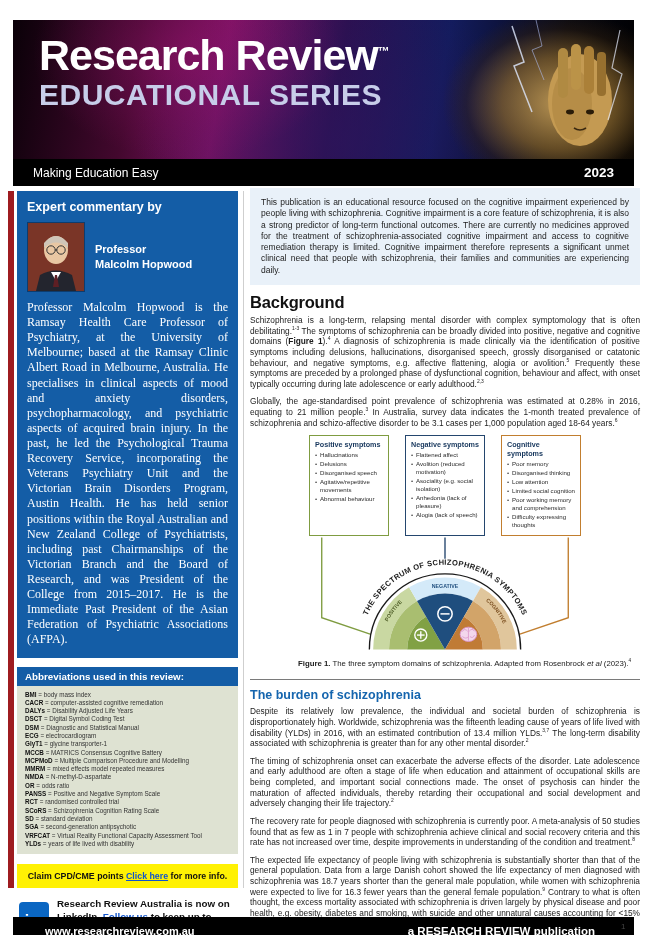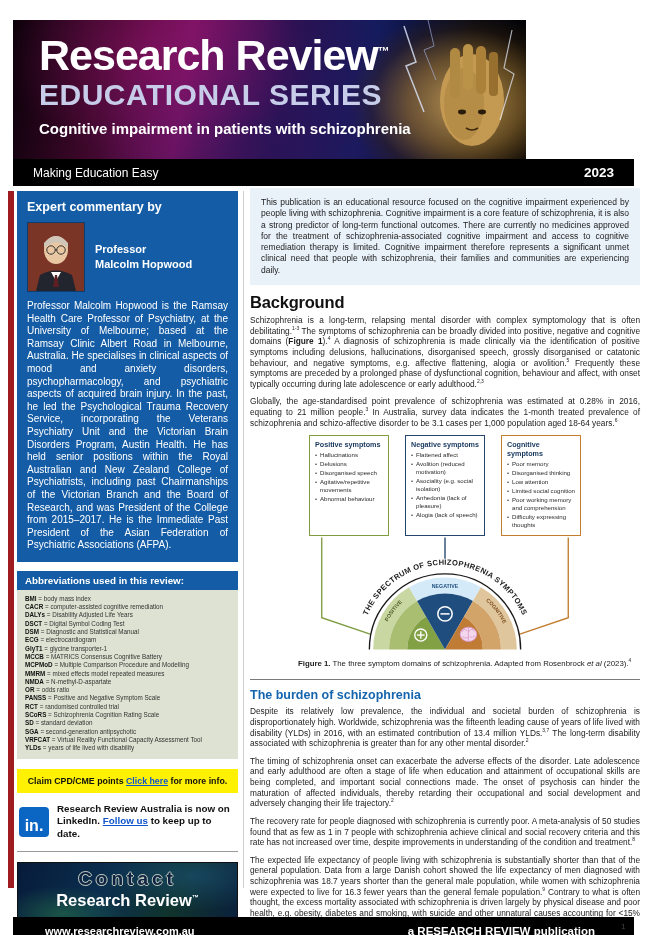--- a/index.html
+++ b/index.html
@@ -1,20 +1,20 @@
 <!DOCTYPE html>
 <html><head>
 <meta charset="utf-8">
 <style>
   * { margin:0; padding:0; box-sizing:border-box; }
   body { background:#fff; font-family:"Liberation Sans", sans-serif; }
   .page { position:relative; width:647px; height:935px; background:#fff; overflow:hidden; margin:0 auto; }
 
   
-  .banner { position:absolute; left:13px; top:20px; width:513px; height:139px; overflow:hidden;
+  .banner { position:absolute; left:13px; top:20px; width:621px; height:139px; overflow:hidden;
     background:
       radial-gradient(ellipse 150px 120px at 88% 60%, rgba(202,162,90,.9) 0%, rgba(150,112,48,.65) 38%, rgba(60,40,15,.35) 62%, rgba(0,0,0,0) 78%),
       radial-gradient(ellipse 220px 150px at 28% 25%, rgba(150,20,110,.50), transparent 70%),
       radial-gradient(ellipse 280px 210px at 52% 85%, rgba(45,22,95,.55), transparent 72%),
       linear-gradient(100deg, #0a0108 0%, #43082e 20%, #7d1263 34%, #2c1050 52%, #131c5e 68%, #060712 86%, #000 100%);
   }
   .banner-face { position:absolute; right:4px; top:0; }
   .banner-text { position:relative; padding:13px 0 0 26px; }
   .brand-line { font-size:43px; font-weight:bold; color:#fff; letter-spacing:-1px; line-height:1.05; }
   .brand-line .tm { font-size:12px; vertical-align:super; letter-spacing:0; }
@@ -30,21 +30,21 @@
   .red-strip { position:absolute; left:8px; top:191px; width:6px; height:697px; background:#9e1c20; }
   .col-divider { position:absolute; left:243px; top:191px; width:1px; height:697px; background:#cfcfcf; }
 
   
   .sidebar { position:absolute; left:17px; top:191px; width:221px; }
   .expert-box { background:#145da6; color:#fff; padding:9px 10px 10px; }
   .expert-box h2 { font-size:12.5px; font-weight:bold; margin-bottom:8px; }
   .expert-row { display:flex; gap:10px; align-items:center; margin-bottom:8px; }
   .portrait { width:58px; height:70px; flex:0 0 auto; border:1px solid #0d3c6e; }
   .expert-name { font-size:11px; font-weight:bold; line-height:1.35; }
-  .bio { font-size:10px; line-height:1.26; text-align:justify; }
+  .bio { font-size:12px; line-height:1.26; text-align:justify;font-family:Liberation Serif, serif; }
 
   .abbrev-box { margin-top:9px; }
   .abbrev-head { background:#145da6; color:#fff; font-weight:bold; font-size:9.8px; padding:4px 8px; }
   .abbrev-list { background:#dee2d2; padding:5px 8px 6px; }
   .abbrev-row { font-size:6.3px; line-height:1.32; color:#333; }
   .abbrev-row b { color:#111; }
 
   .cpd-bar { margin-top:10px; background:#fff104; text-align:center; padding:7px 4px; font-size:8.8px; font-weight:bold; color:#111; }
   .cpd-bar a, .text-link { color:#1155cc; text-decoration:underline; cursor:pointer; }
 
@@ -126,21 +126,20 @@
       <rect x="82" y="26" width="10" height="48" rx="5" fill="#ab8038"></rect>
       <rect x="95" y="32" width="9" height="44" rx="4" fill="#97702f"></rect>
       <ellipse cx="68" cy="92" rx="4" ry="2.4" fill="#2a1c08"></ellipse>
       <ellipse cx="88" cy="92" rx="4" ry="2.4" fill="#2a1c08"></ellipse>
       <path d="M72,108 q6,4 12,0" stroke="#3a2810" stroke-width="1.6" fill="none"></path>
       <polyline points="118,10 110,48 120,54 106,100" stroke="#e8eeff" stroke-width="1.2" fill="none" opacity="0.7"></polyline>
     </svg>
     <div class="banner-text">
       <div class="brand-line"><span>Research Review</span><span class="tm">™</span></div>
       <div class="series-line">EDUCATIONAL SERIES</div>
-      <div class="banner-sub">Cognitive impairment in patients with schizophrenia</div>
     </div>
   </header>
 
   <div class="tagbar">
     <span class="tg">Making Education Easy</span>
     <span class="yr">2023</span>
   </div>
 
   <div class="red-strip"></div>
   <div class="col-divider"></div>

